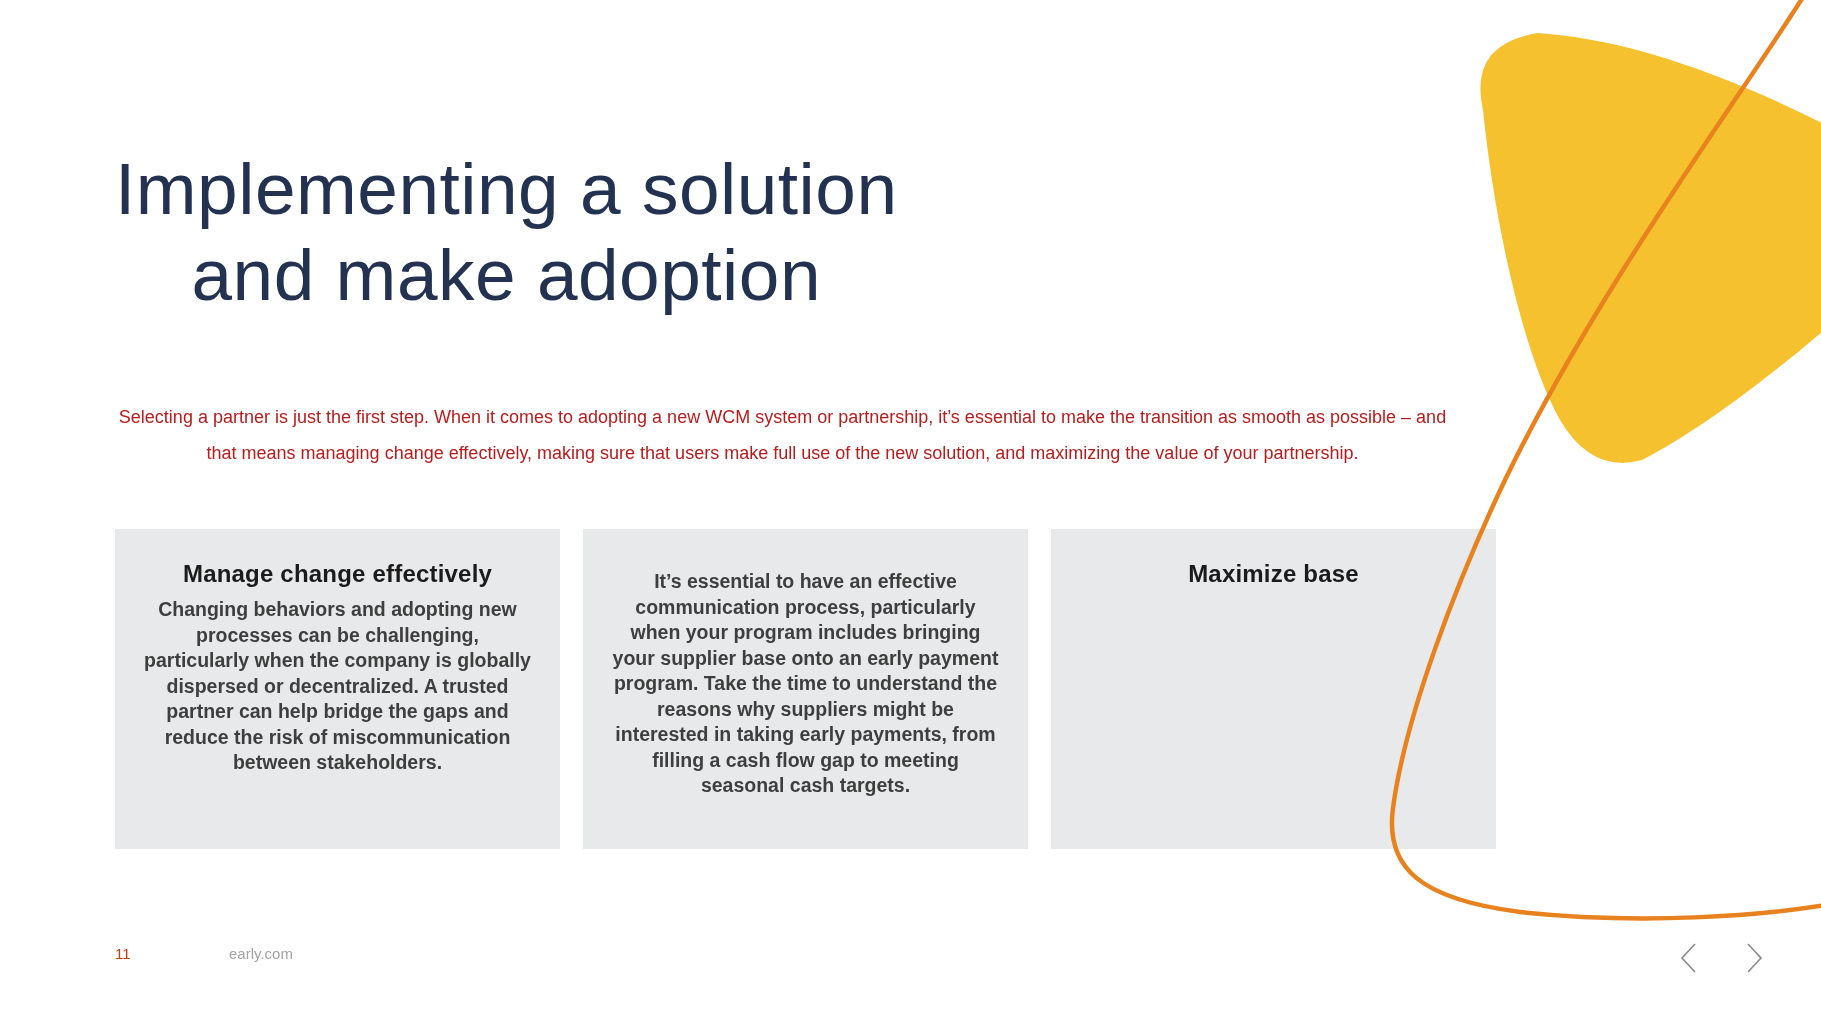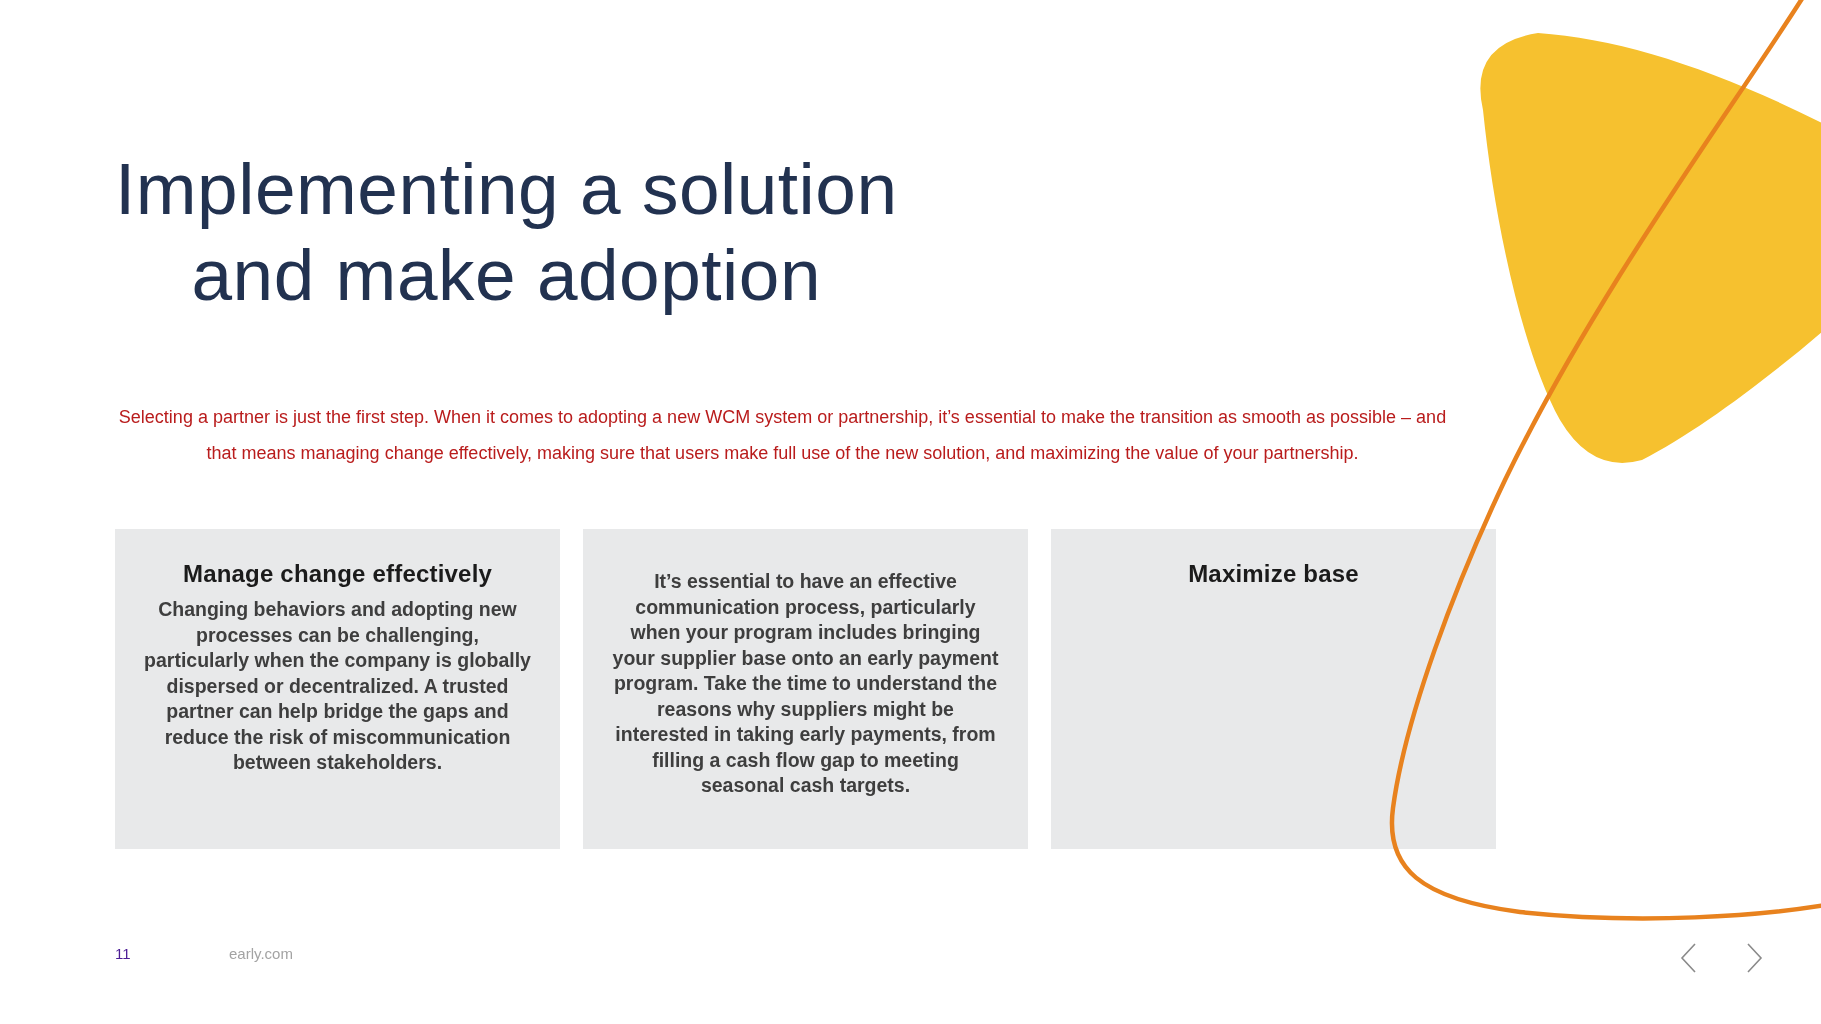--- a/index.html
+++ b/index.html
@@ -81,21 +81,21 @@
     z-index: 3;
     pointer-events: none;
   }
 
   
   .footer-page-number {
     position: absolute;
     left: 115px;
     top: 945px;
     font-size: 15px;
-    color: #4c1d95;
+    color: #c2410c;
     z-index: 4;
   }
   .footer-site {
     position: absolute;
     left: 229px;
     top: 945px;
     font-size: 15px;
     color: #A3A3A3;
     z-index: 4;
   }

